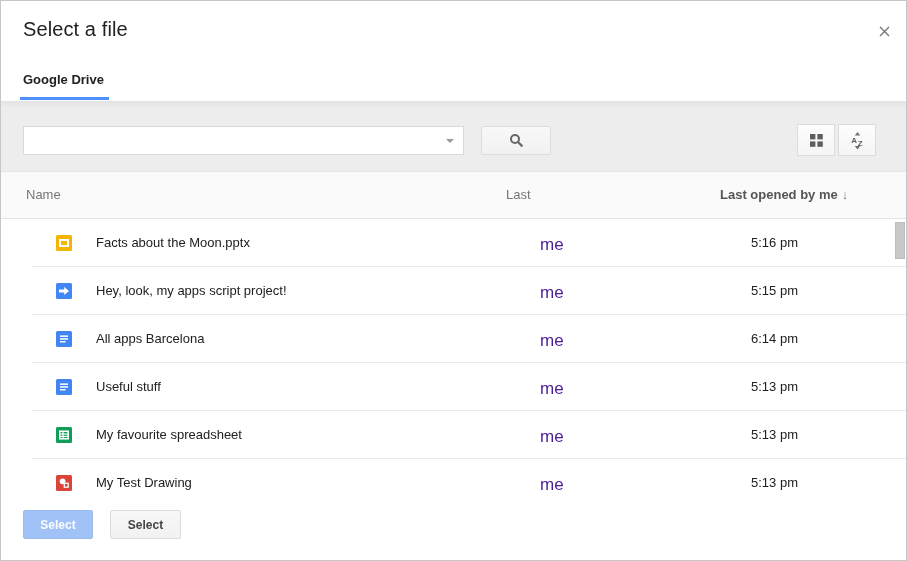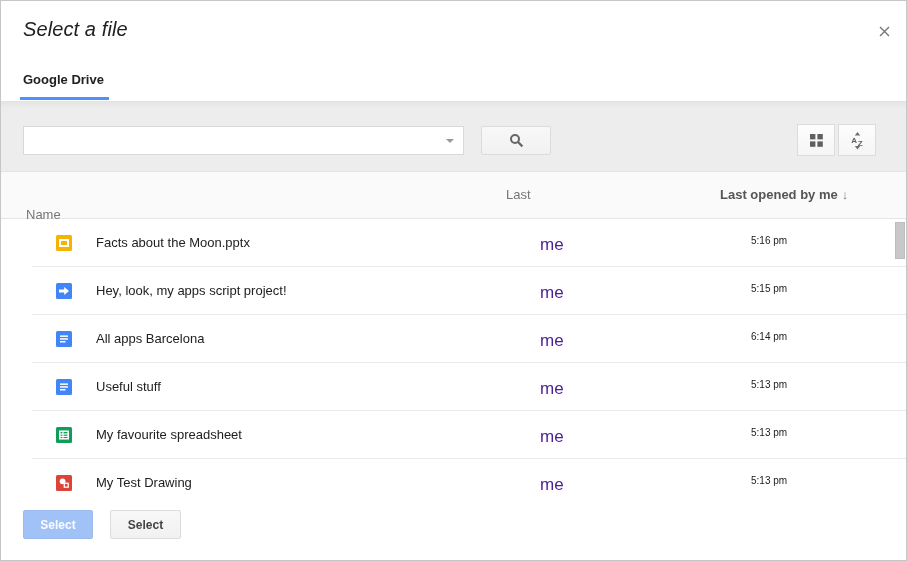--- a/index.html
+++ b/index.html
@@ -1,48 +1,48 @@
 <!DOCTYPE html>
 <html><head>
 <meta charset="utf-8">
 <style>
   * { margin:0; padding:0; box-sizing:border-box; }
   html,body { width:907px; height:561px; font-family:"Liberation Sans", sans-serif; background:#fff; }
   .dialog { position:absolute; left:0; top:0; width:907px; height:561px; border:1px solid #c6c6c6; background:#fff; overflow:hidden; }
 
   
   .hdr { position:relative; height:100px; background:#fff; }
-  .title { position:absolute; left:22px; top:17px; font-size:20px; font-weight:500; color:#212121; letter-spacing:.1px;font-style:italic; }
+  .title { position:absolute; left:22px; top:17px; font-size:20px; font-weight:500; color:#212121; letter-spacing:.1px; }
   .close-btn { position:absolute; right:12px; top:20px; width:20px; height:20px; cursor:pointer; display:flex; align-items:center; justify-content:center; }
   .tab { position:absolute; left:22px; top:71px; font-size:13px; font-weight:bold; color:#212121; }
   .tab-underline { position:absolute; left:19px; top:96px; width:89px; height:3px; background:#4d90fe; }
 
   
   .toolbar { position:relative; height:70px; background:linear-gradient(#e3e3e3, #ededed 10%, #ededed); }
   .search-input { position:absolute; left:22px; top:125px; width:441px; height:29px; border:1px solid #d9d9d9; background:#fff; font-size:13px; padding:0 24px 0 8px; outline:none; color:#212121; }
   .search-caret { position:absolute; left:445px; top:138px; width:0; height:0; border-left:4px solid transparent; border-right:4px solid transparent; border-top:4px solid #999; }
   .search-btn { position:absolute; left:480px; top:125px; width:70px; height:29px; border:1px solid #dcdcdc; border-radius:2px; background:linear-gradient(#f8f8f8,#f1f1f1); display:flex; align-items:center; justify-content:center; cursor:pointer; }
   .view-btns { position:absolute; right:30px; top:123px; display:flex; }
   .vbtn { width:38px; height:32px; border:1px solid #dcdcdc; background:linear-gradient(#fdfdfd,#f5f5f5); display:flex; align-items:center; justify-content:center; cursor:pointer; }
   .vbtn + .vbtn { margin-left:3px; }
 
   
   .thead { position:relative; height:48px; background:#fafafa; border-top:1px solid #e5e5e5; border-bottom:1px solid #e5e5e5; }
   .th { position:absolute; top:15px; font-size:13px; color:#767676; }
-  .th-name { left:25px;margin-top:20px; }
+  .th-name { left:25px; }
   .th-owner { left:505px; }
   .th-last { left:719px; color:#555; font-weight:bold; }
   .sort-arrow { color:#888; font-weight:normal; margin-left:4px; }
 
   .rows { position:relative; height:279px; overflow:hidden; background:#fff; }
   .row { position:relative; height:48px; border-bottom:1px solid #e9e9e9; cursor:pointer; background:#fff;margin-left:31px; }
   .row .ficon { position:absolute; left:24px; top:16px; width:16px; height:16px; }
   .cell-name { position:absolute; left:64px; top:16px; font-size:13px; color:#212121; }
   .cell-owner { position:absolute; left:508px; top:16px; font-size:17px; color:#4c1d95; }
-  .cell-time { position:absolute; left:719px; top:16px; font-size:10px; color:#212121; }
+  .cell-time { position:absolute; left:719px; top:16px; font-size:13px; color:#212121; }
 
   
   .scroll-thumb { position:absolute; right:1px; top:221px; width:10px; height:37px; background:#c8c8c8; border:1px solid #bdbdbd; }
 
   
   .footer { position:absolute; left:0; bottom:0; width:100%; height:64px; background:#fff;padding-left:48px; }
   .btn { position:absolute; top:14px; height:29px; border-radius:2px; font-size:12px; font-weight:bold; font-family:"Liberation Sans",sans-serif; cursor:pointer; }
   .btn-select { left:22px; width:70px; background:#a1c2f7; border:1px solid #9bbaee; color:rgba(255,255,255,.95); cursor:default; }
   .btn-cancel { left:109px; width:71px; background:linear-gradient(#f8f8f8,#f1f1f1); border:1px solid #dcdcdc; color:#444; }
 </style>

